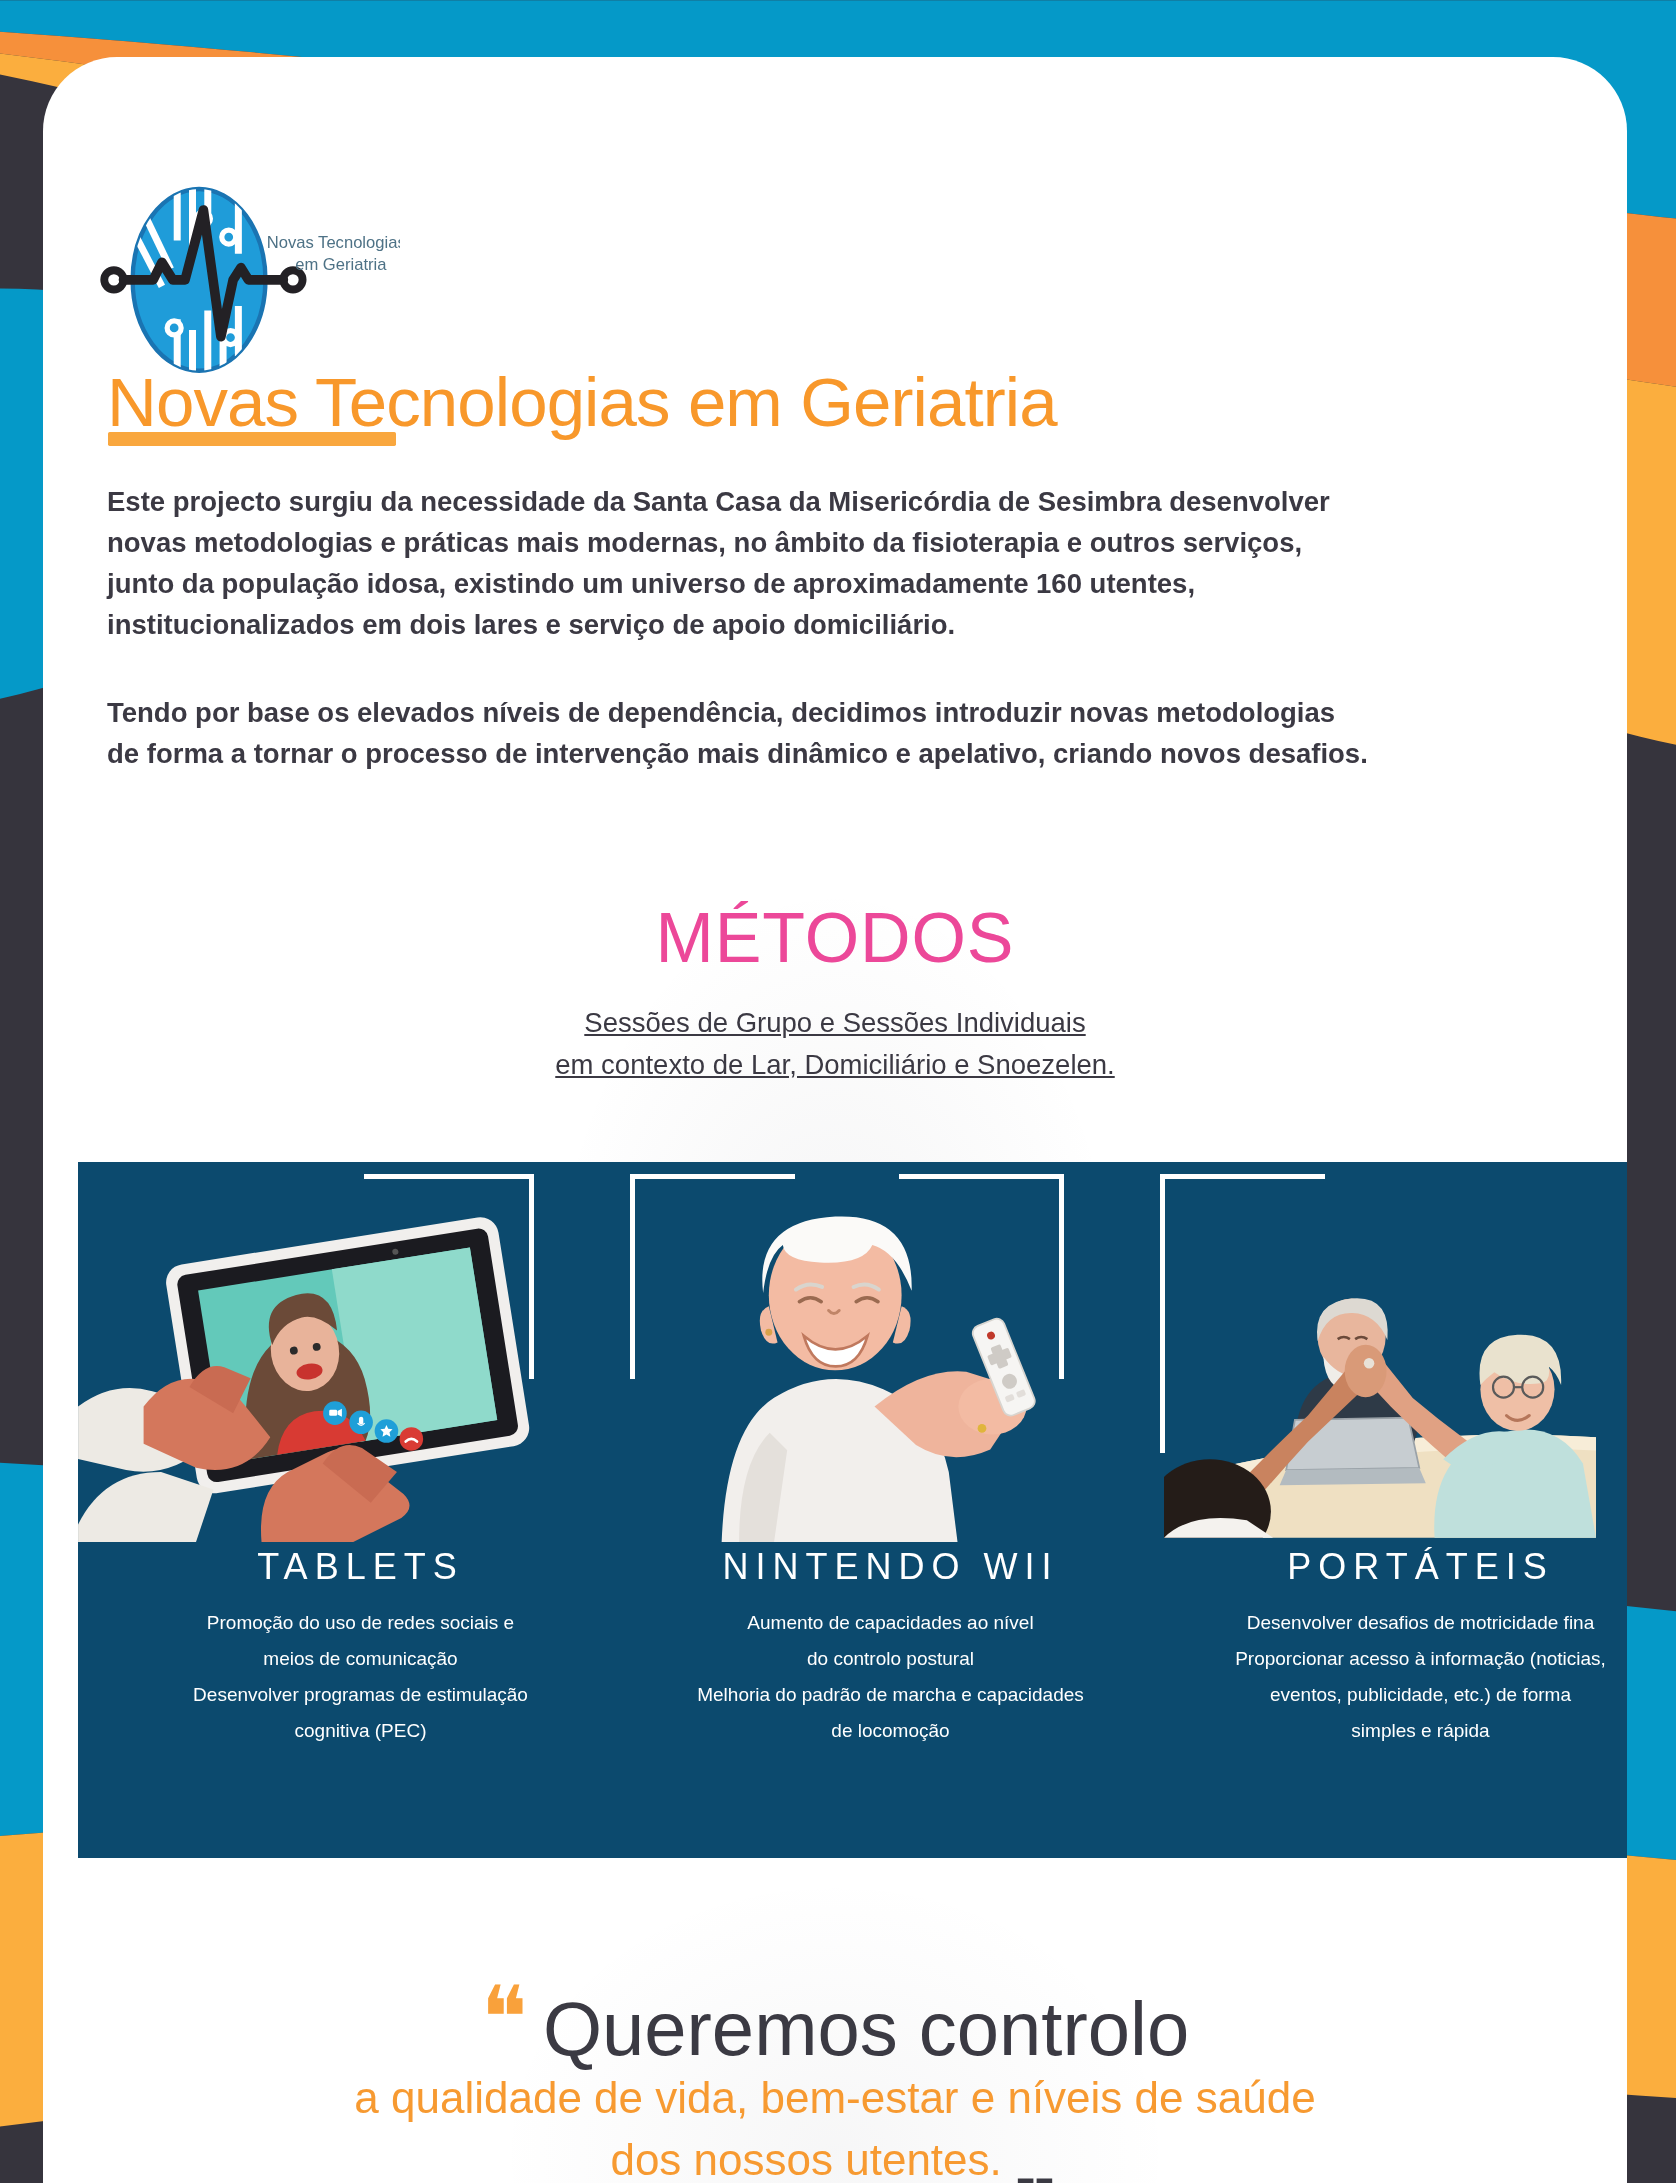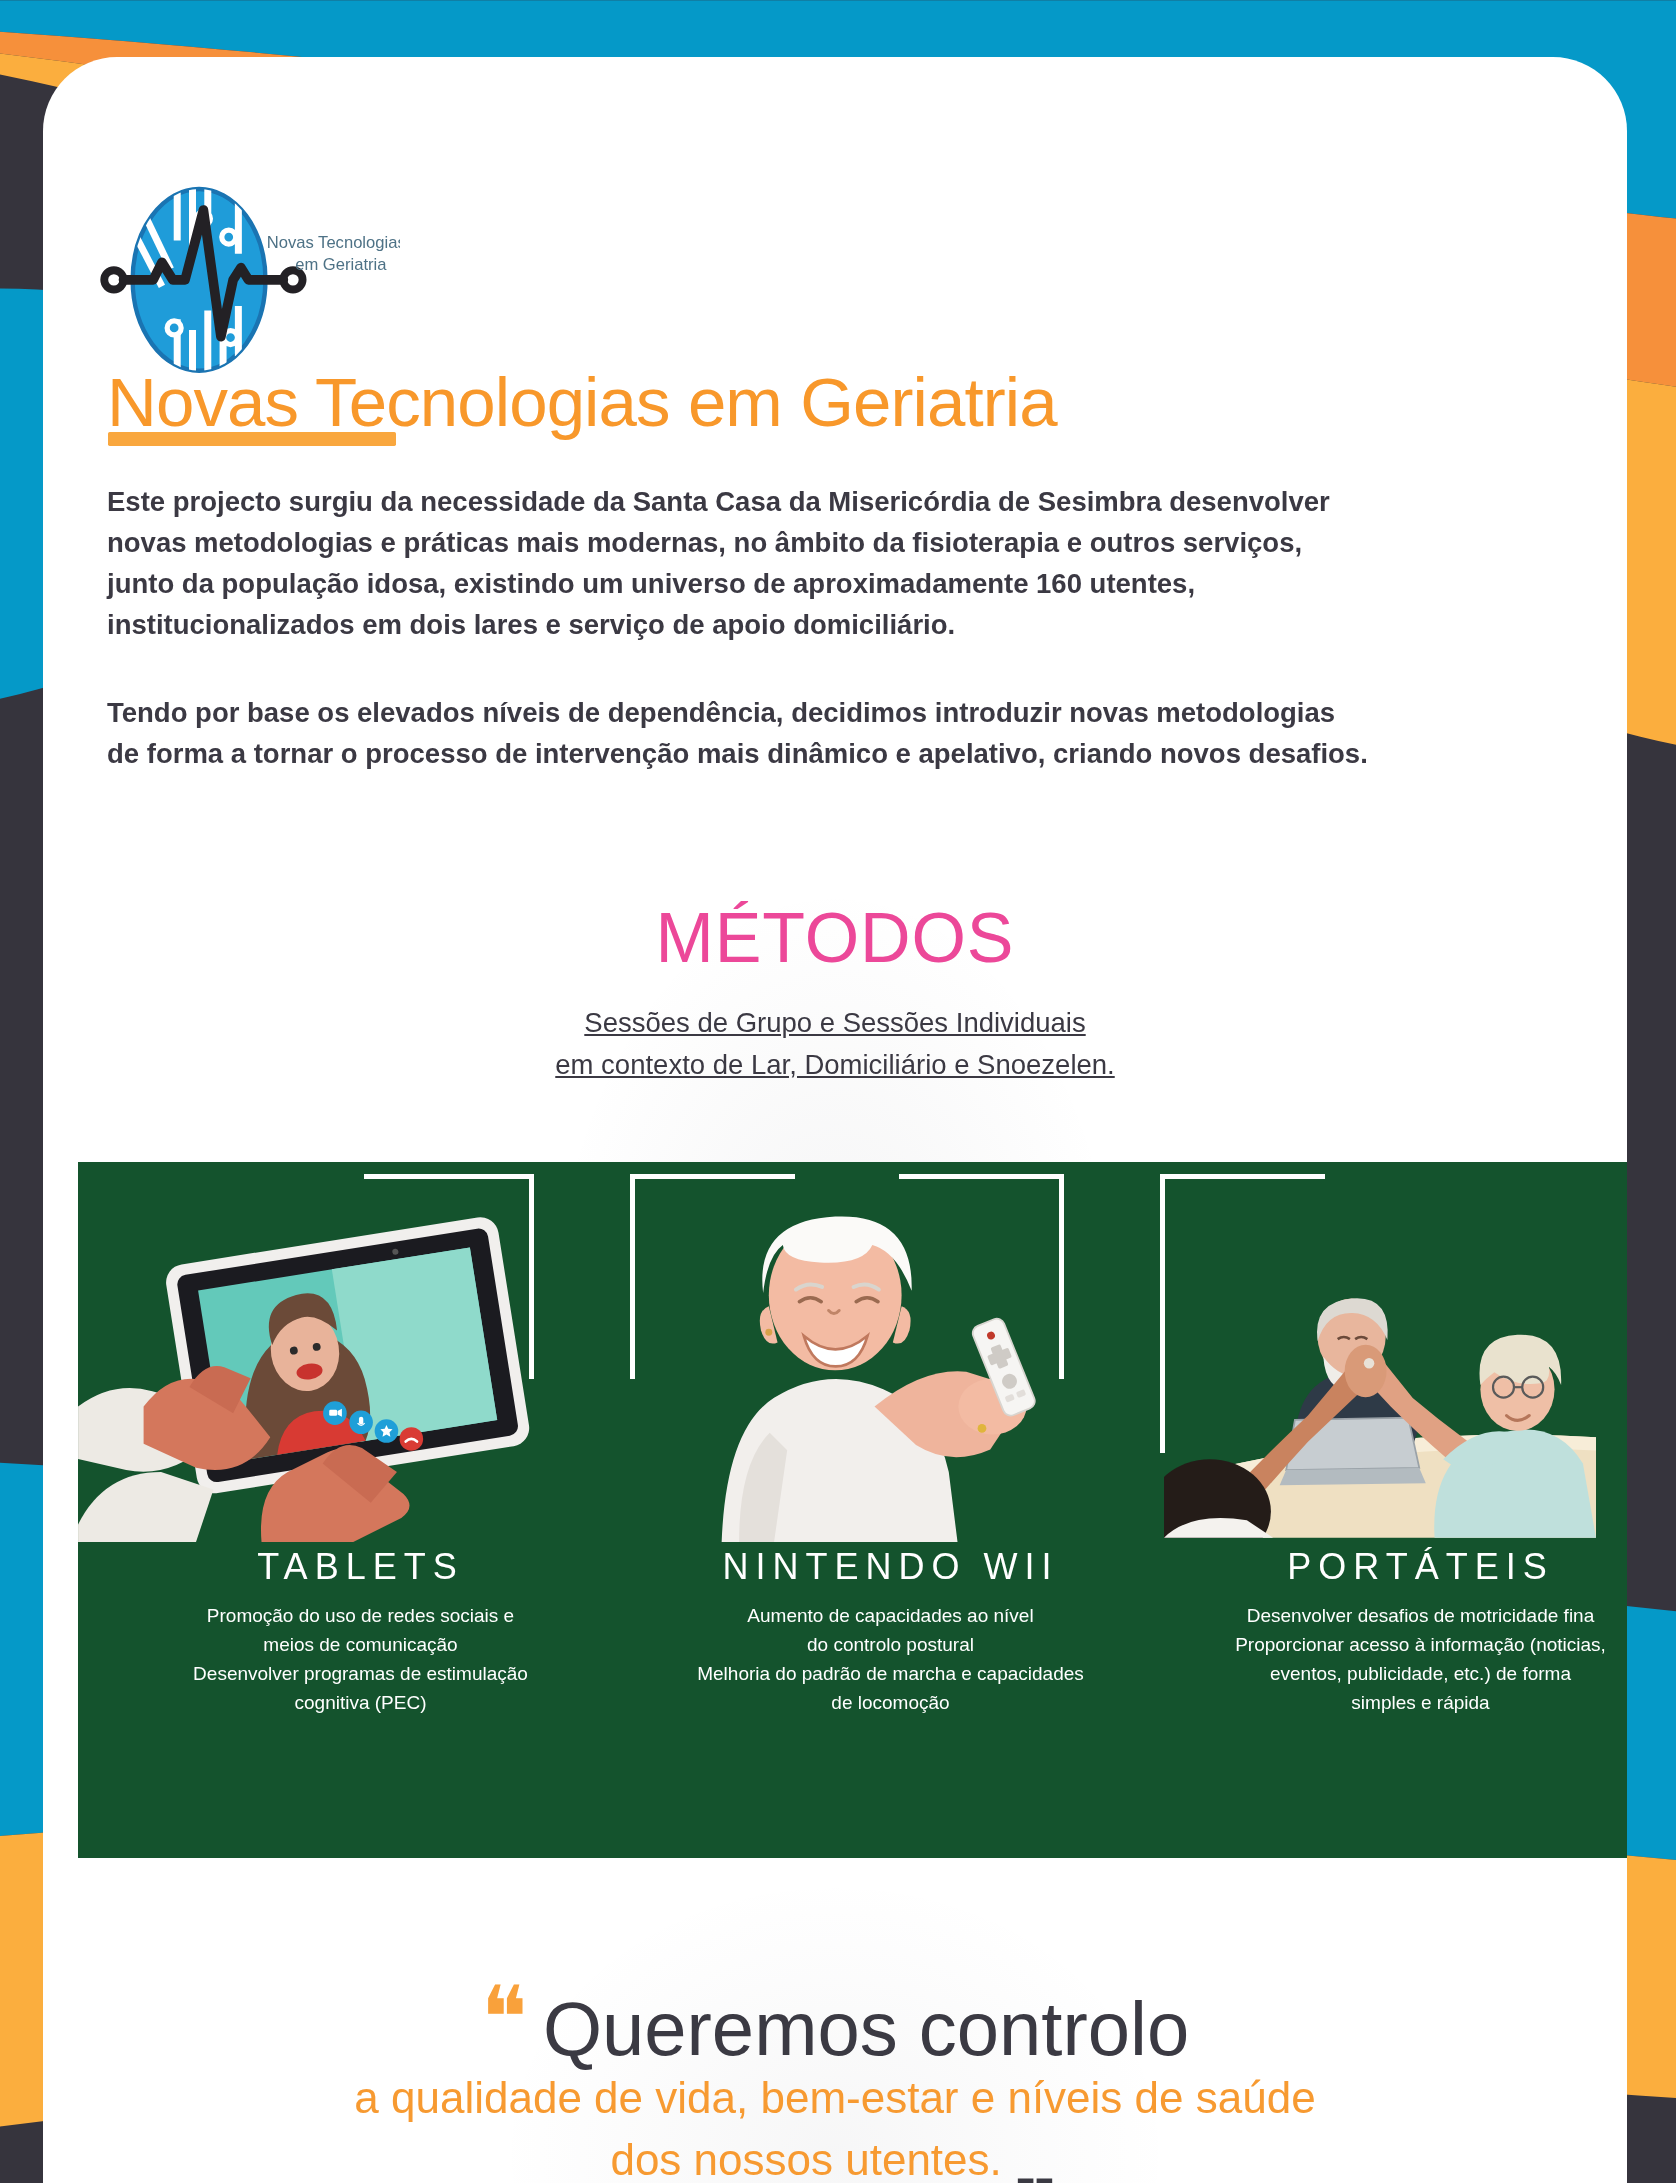--- a/index.html
+++ b/index.html
@@ -18,28 +18,28 @@
          letter-spacing:-0.9px;color:#F8982B;white-space:nowrap;}
   .title-underline{position:absolute;left:65px;top:375px;width:288px;height:14px;
          background:#F9A73E;border-radius:1.7px;}
   .para{position:absolute;left:64px;color:#3B3943;font-size:27.5px;line-height:41px;font-weight:700;}
   .para div{white-space:nowrap;}
   .methods-h{position:absolute;left:0;top:841px;width:100%;text-align:center;
          color:#ec4899;font-size:70px;font-weight:400;letter-spacing:0.9px;}
   .methods-sub{position:absolute;left:0;top:945px;width:100%;text-align:center;
          color:#3B3943;font-size:27.5px;line-height:42px;}
   .methods-sub div{white-space:nowrap;text-decoration:underline;}
-  .tcard{position:absolute;top:1105px;width:565px;height:696px;background:#14532d;}
+  .tcard{position:absolute;top:1105px;width:565px;height:696px;background:#0c4a6e;}
   .tcard.c1{left:35px;} .tcard.c2{left:565px;} .tcard.c3{left:1095px;}
   .bracket{position:absolute;background:#ffffff;}
   .tcard-title{position:absolute;left:0;top:384px;width:100%;text-align:center;color:#ffffff;
          font-size:36px;font-weight:400;letter-spacing:7px;white-space:nowrap;}
   .tcard-text{position:absolute;left:0;top:439px;width:100%;text-align:center;color:#ffffff;
          font-size:19px;line-height:29px;font-weight:400;}
-  .tcard-text div{white-space:nowrap;}
+  .tcard-text div{white-space:nowrap;margin-top:7px;}
   .illu{position:absolute;left:0;top:0;}
   .quote-line1{position:absolute;left:0;top:1928px;width:100%;display:flex;
          justify-content:center;align-items:flex-start;color:#3B3A43;font-size:76px;font-weight:400;}
   .quote-open{color:#F9A13B;font-size:87px;margin-right:15.3px;transform:translateY(-18.3px);}
   .quote-close{color:#3B3A43;font-size:87px;margin-left:11px;transform:translateY(26px);}
   .quote-line2{position:absolute;left:0;top:2016px;width:100%;text-align:center;
          color:#F79A31;font-size:44px;font-weight:400;}
   .quote-line3{position:absolute;left:0;top:2078px;width:100%;display:flex;justify-content:center;
          color:#F79A31;font-size:44px;font-weight:400;}
 </style>

